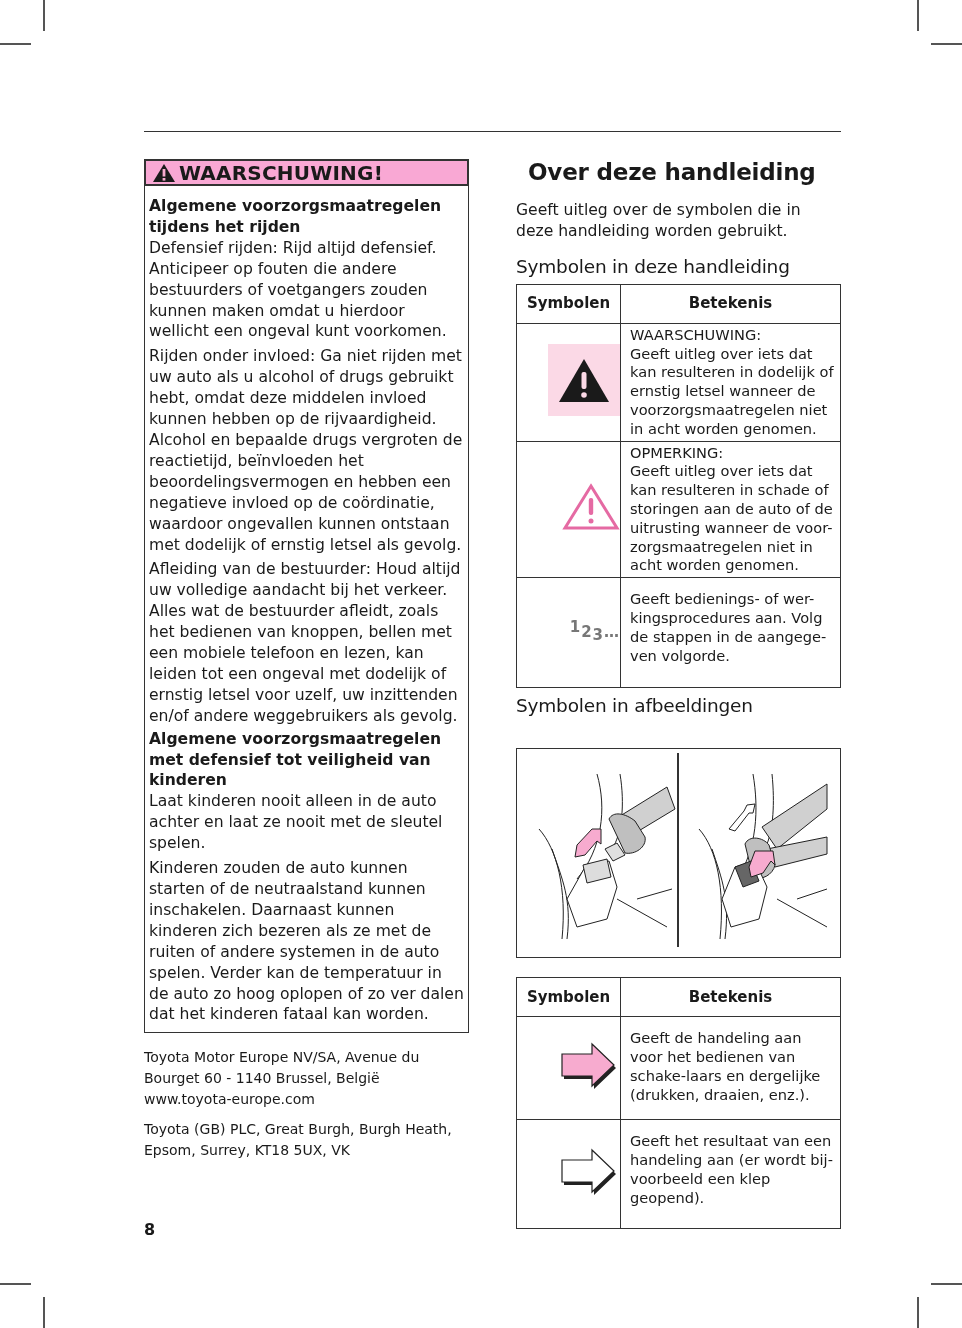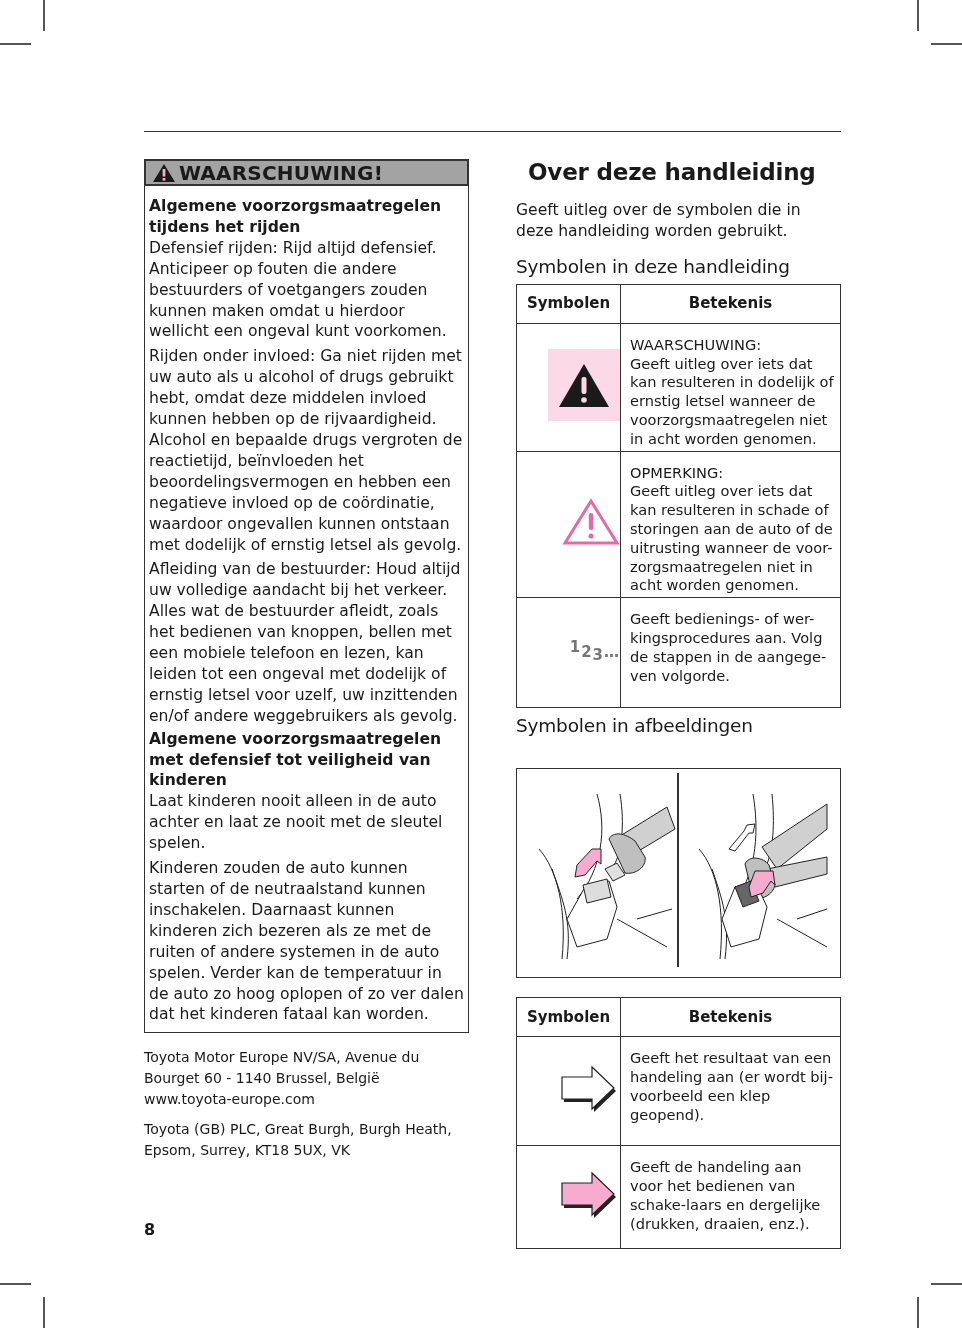--- a/index.html
+++ b/index.html
@@ -2,40 +2,40 @@
 <html><head>
   <meta charset="utf-8">
   <style>
     html, body { margin: 0; padding: 0; background: #ffffff; }
     body { width: 962px; height: 1328px; position: relative; overflow: hidden; font-family: "DejaVu Sans", sans-serif; color: #1a1a1a; }
     .crop { position: absolute; background: #555; }
     .top-rule { position: absolute; left: 144px; top: 131px; width: 697px; height: 1px; background: #333; }
 
     
     .left-col { position: absolute; left: 144px; top: 159px; width: 325px; }
-    .warn-head { background: #a3a3a3; border: 2px solid #333; height: 27px; box-sizing: border-box; display: flex; align-items: center; padding-left: 6px; font-weight: bold; font-size: 20px; letter-spacing: 0.2px; color: #1a1a1a; }
+    .warn-head { background: #f9a8d4; border: 2px solid #333; height: 27px; box-sizing: border-box; display: flex; align-items: center; padding-left: 6px; font-weight: bold; font-size: 20px; letter-spacing: 0.2px; color: #1a1a1a; }
     .warn-head svg { margin-right: 3px; }
     .warn-box { border: 1px solid #333; border-top: none; padding: 10px 4px 7px 4px; font-size: 15.6px; line-height: 20.9px; }
     .warn-box p { margin: 0 0 4px 0; }
     .warn-box .sub { font-weight: bold; margin: 0; }
     .warn-box .nomargin { margin: 0; }
     .address { margin-top: 14px; font-size: 14px; line-height: 20.9px; }
     .address p { margin: 0 0 9px 0; }
     .page-num { position: absolute; left: 144px; top: 1220px; font-weight: bold; font-size: 16px; }
 
     
     .right-col { position: absolute; left: 516px; top: 144px; width: 325px; }
     .h1 { font-size: 23px; font-weight: bold; margin: 12px; line-height: 32px; letter-spacing: -0.2px; }
     .intro { font-size: 15.6px; line-height: 20.9px; margin: 12px 0 0 0; }
     .h2 { font-size: 18.5px; font-weight: normal; margin: 0; line-height: 26px; letter-spacing: -0.2px; }
     table.sym { border-collapse: collapse; width: 325px; font-size: 14.6px; line-height: 18.8px; }
     table.sym th { border: 1px solid #333; font-weight: bold; font-size: 15px; height: 22px; padding: 8px; text-align: center; }
     table.sym td { border: 1px solid #333; vertical-align: middle; padding: 0; }
     table.sym td.icon-cell { width: 103px; text-align: right; }
-    table.sym td.text-cell { padding: 12px 4px 2px 9px; vertical-align: top; margin-left: 30px; }
+    table.sym td.text-cell { padding: 2px 4px 2px 9px; vertical-align: top; margin-left: 30px; }
 
     .figure { width: 323px; height: 208px; border: 1px solid #333; position: relative; background: #fff; }
   </style>
 </head>
 <body>
 
 <div class="crop" style="left:43px;top:0;width:2px;height:31px;"></div>
 <div class="crop" style="left:0;top:43px;width:31px;height:2px;"></div>
 <div class="crop" style="left:917px;top:0;width:2px;height:31px;"></div>
 <div class="crop" style="left:931px;top:43px;width:31px;height:2px;"></div>
@@ -156,33 +156,33 @@
       <polygon points="238,102 232,118 234,128 246,124 254,112 258,116 256,102" fill="#f7abcf" stroke="#222"></polygon>
     </svg>
   </div>
 
   <table class="sym" style="margin-top:19px">
     <tbody>
         <tr>
       <th>Symbolen</th>
       <th>Betekenis</th>
     </tr>
+    <tr style="height:103px">
+      <td class="icon-cell">
+        <svg width="60" height="50" viewBox="0 0 60 50">
+          <polygon points="4,16 34,16 34,6 56,27 34,48 34,38 4,38" fill="#222"></polygon>
+          <polygon points="2,13 32,13 32,3 54,24 32,45 32,35 2,35" fill="#f7abcf" stroke="#222" stroke-width="1.2"></polygon>
+        </svg>
+      </td>
+      <td class="text-cell" style="padding-top:12px">Geeft de handeling aan voor het bedienen van schake-laars en dergelijke (drukken, draaien, enz.).</td>
+    </tr>
     <tr style="height:109px">
       <td class="icon-cell">
         <svg width="60" height="50" viewBox="0 0 60 50">
           <polygon points="4,16 34,16 34,6 56,27 34,48 34,38 4,38" fill="#222"></polygon>
           <polygon points="2,13 32,13 32,3 54,24 32,45 32,35 2,35" fill="#fff" stroke="#222" stroke-width="1.2"></polygon>
         </svg>
       </td>
       <td class="text-cell" style="padding-top:12px">Geeft het resultaat van een handeling aan (er wordt bij-voorbeeld een klep geopend).</td>
     </tr>
-    <tr style="height:103px">
-      <td class="icon-cell">
-        <svg width="60" height="50" viewBox="0 0 60 50">
-          <polygon points="4,16 34,16 34,6 56,27 34,48 34,38 4,38" fill="#222"></polygon>
-          <polygon points="2,13 32,13 32,3 54,24 32,45 32,35 2,35" fill="#f7abcf" stroke="#222" stroke-width="1.2"></polygon>
-        </svg>
-      </td>
-      <td class="text-cell" style="padding-top:12px">Geeft de handeling aan voor het bedienen van schake-laars en dergelijke (drukken, draaien, enz.).</td>
-    </tr>
   </tbody>
     </table>
 </div>
 
 </body></html>

